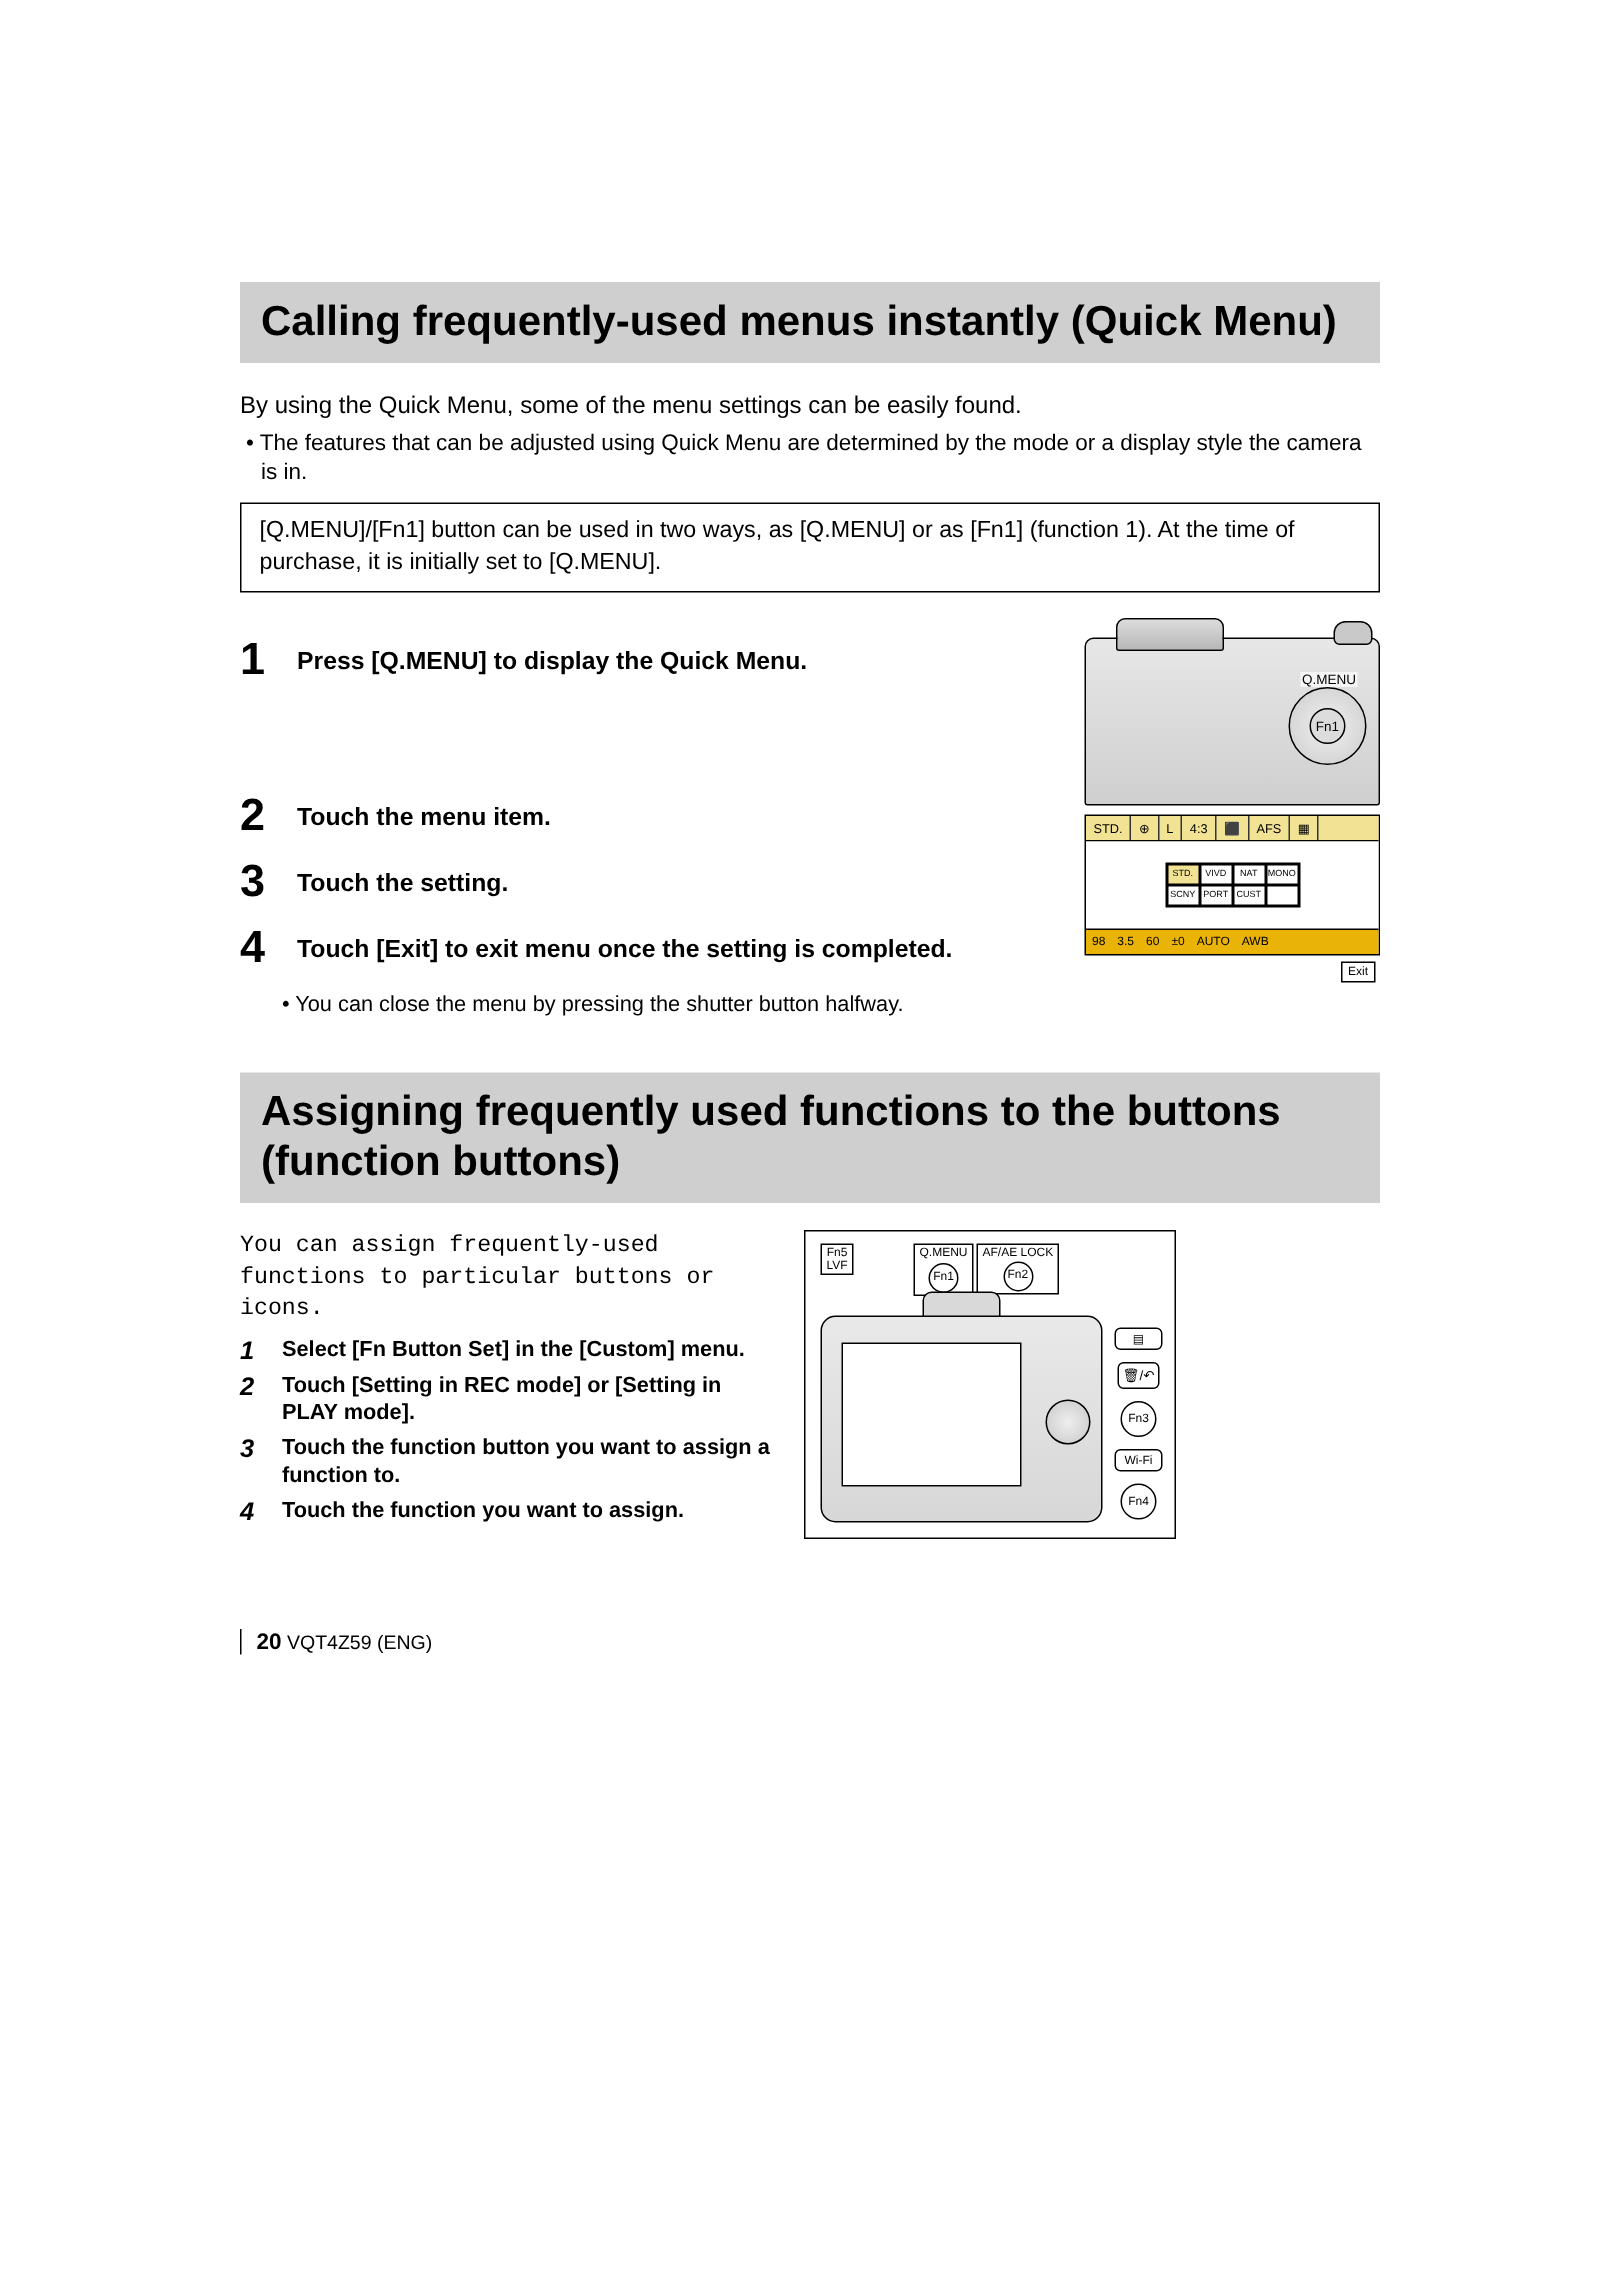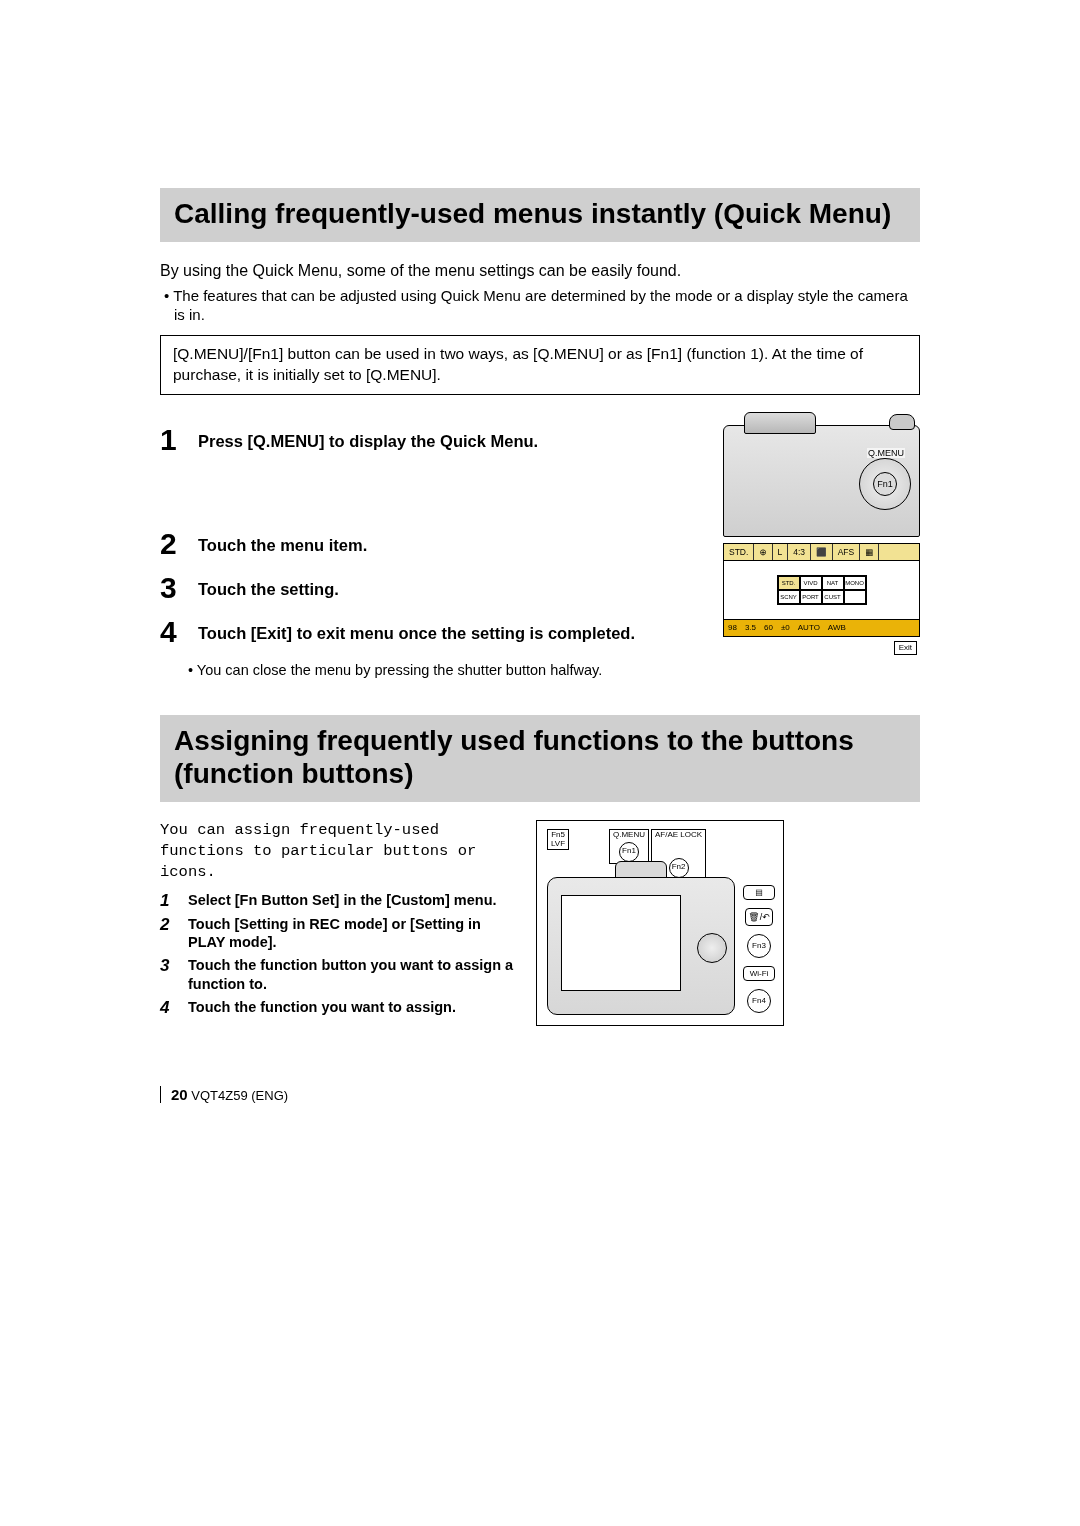--- a/index.html
+++ b/index.html
@@ -447,21 +447,21 @@
         <div class="lblbox" style="left:10px;top:8px;">
           <div>Fn5</div>
           <div>LVF</div>
         </div>
         <div class="lblbox" style="left:72px;top:8px;">
           <div>Q.MENU</div>
           <div class="circle-btn" style="position:static;width:18px;height:18px;margin:2px auto 0;">Fn1</div>
         </div>
         <div class="lblbox" style="left:114px;top:8px;">
           <div>AF/AE LOCK</div>
-          <div class="circle-btn" style="position:static;width:18px;height:18px;margin:18px auto 0;">Fn2</div>
+          <div class="circle-btn" style="position:static;width:18px;height:18px;margin:1px auto 0;">Fn2</div>
         </div>
 
         <div class="hump2"></div>
         <div class="body"></div>
         <div class="screen"></div>
         <div class="wheel"></div>
 
         <div class="rside">
           <div class="rbox">▤</div>
           <div class="trash">🗑/↶</div>

